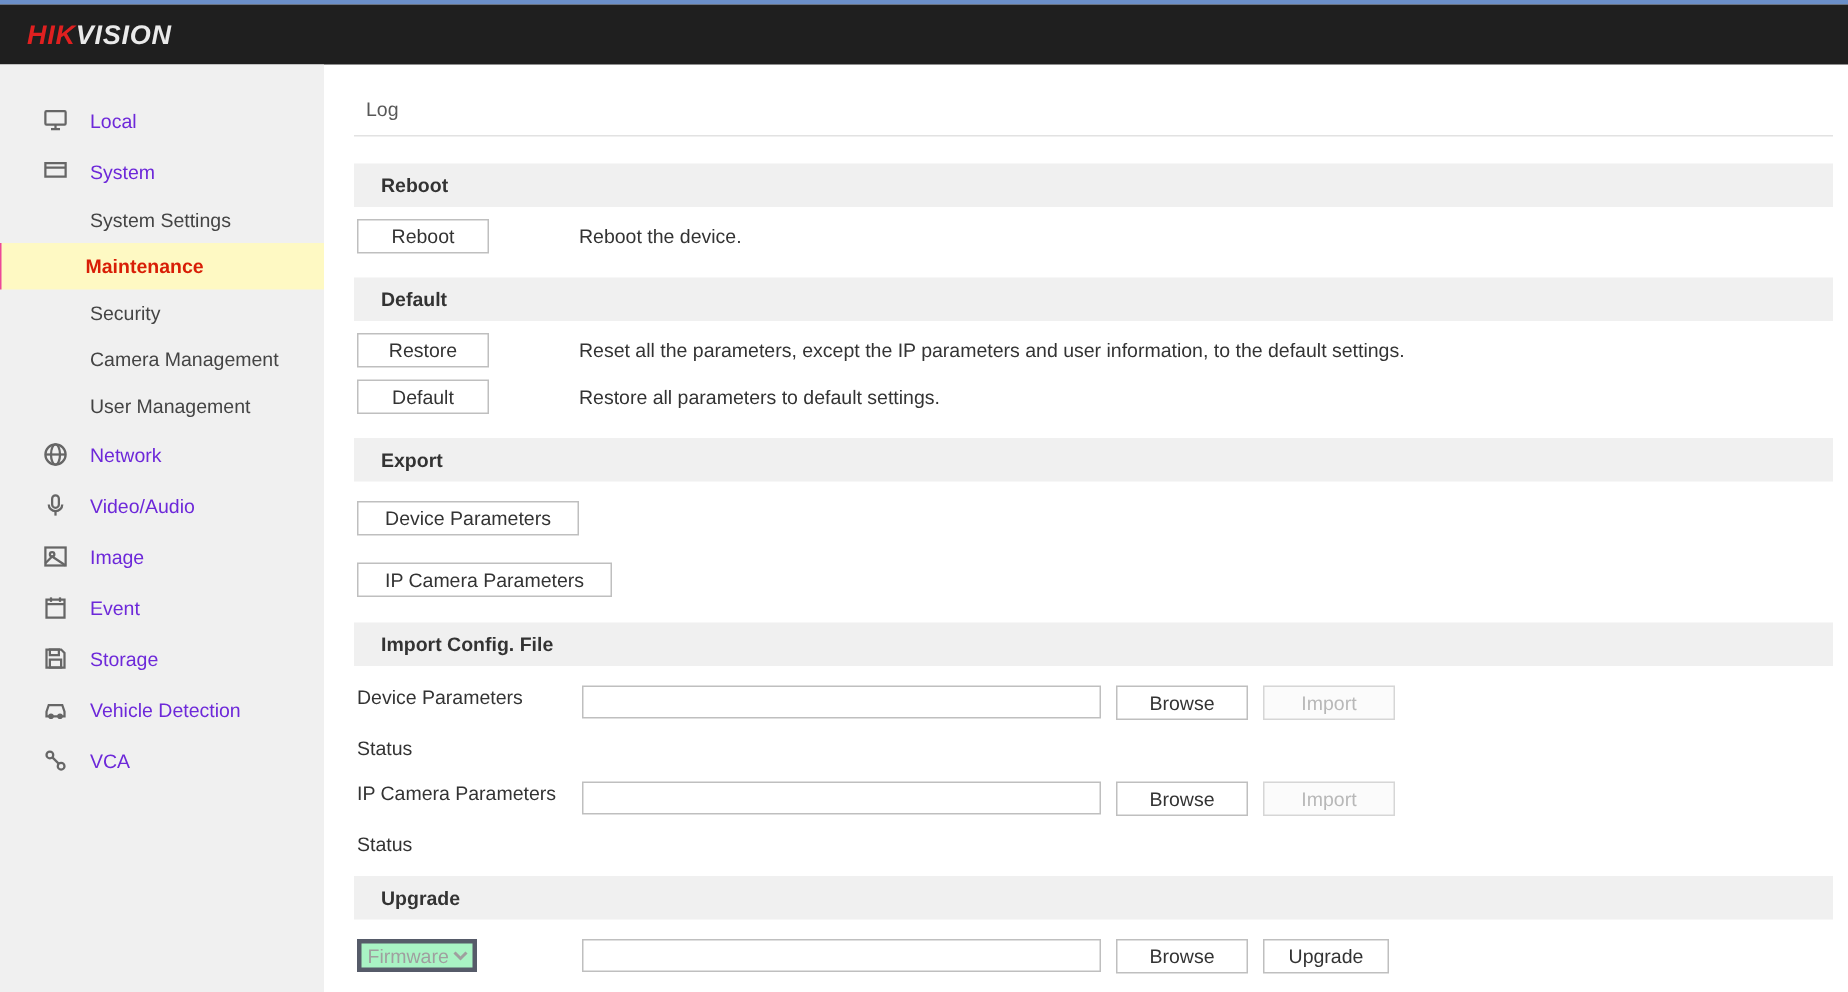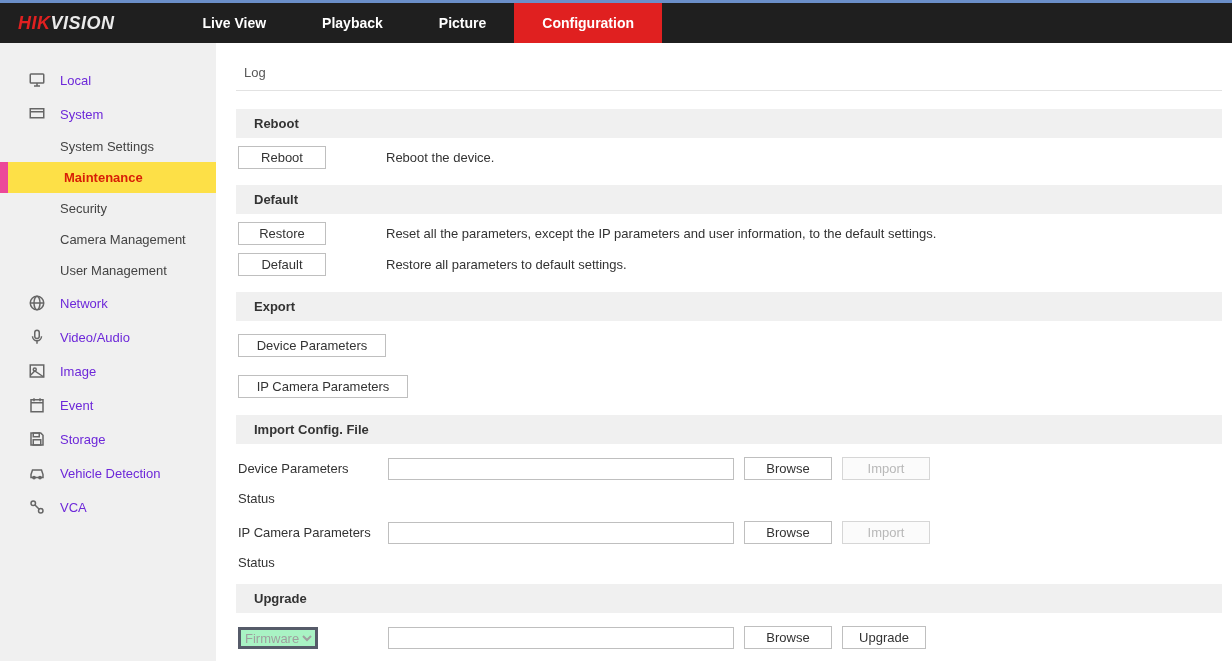--- a/index.html
+++ b/index.html
@@ -25,39 +25,39 @@
   padding: 8px 10px 8px 28px; color: #6d28d9; cursor: pointer;
   font-size: 13px;
 }
 .side-item .icon { display: inline-flex; width: 18px; }
 .side-item .icon svg { width: 18px; height: 18px; }
 .side-sub {
   padding: 8px 10px 8px 60px; color: #444; cursor: pointer;
   font-size: 13px;
 }
 .side-sub.active {
-  background: #fde047; color: #d81e06; font-weight: bold;
-  border-left: 8px solid #ec4899; padding-left: 56px;
+  background: #fef9c3; color: #d81e06; font-weight: bold;
+  border-left: 1px solid #ec4899; padding-left: 56px;
 }
 
 .content { flex: 1; padding: 16px 10px 10px 20px; }
 .tabs { display: flex; border-bottom: 1px solid #e2e2e2; }
 .tab {
   padding: 6px 8px 10px; margin-right: 22px; cursor: pointer;
   color: #585858; font-size: 13px;
 }
 .tab.active { color: #d81e06; font-weight: bold; border-bottom: 2px solid #d81e06; margin-bottom: -1px; }
 
 .panel { margin-top: 18px; }
 .section-title {
   background: #f0f0f0; padding: 7px 18px; font-weight: bold;
   font-size: 13px; color: #333;
 }
 .row { padding: 8px 0 8px 2px; display: flex; align-items: center; gap: 60px; }
-.row-tight { padding: 5px 0 5px 2px; display: flex; align-items: center; }
+.row-tight { padding: 5px 0 5px 2px; display: flex; }
 .btn {
   background: #fff; border: 1px solid #bfbfbf; padding: 3px 0;
   min-width: 88px; text-align: center; cursor: pointer;
   font-size: 13px; color: #333;
 }
 .btn-wide { min-width: 148px; }
 .btn-wider { min-width: 170px; }
 .btn-disabled { color: #b8b8b8; border-color: #d6d6d6; background: #fbfbfb; cursor: default; }
 .desc { color: #333; font-size: 13px; }
 .label-col { width: 150px; color: #333; }
@@ -78,26 +78,20 @@
 </head>
 <body>
 
 <div class="topbar-border"></div>
 
 <div class="header">
   <div class="logo">
     <span class="logo-red">HIK</span>
     <span class="logo-white">VISION</span>
   </div>
-  <div class="nav">
-    <div class="nav-item">Live View</div>
-    <div class="nav-item">Playback</div>
-    <div class="nav-item">Picture</div>
-    <div class="nav-item active">Configuration</div>
-  </div>
 </div>
 
 <div class="layout">
 
   <div class="sidebar">
     <div class="side-item">
       <span class="icon">
         <svg viewBox="0 0 24 24" fill="none" stroke="#666" stroke-width="2">
             <rect x="3" y="4" width="18" height="12" rx="1"></rect>
             <line x1="8" y1="20" x2="16" y2="20"></line>

